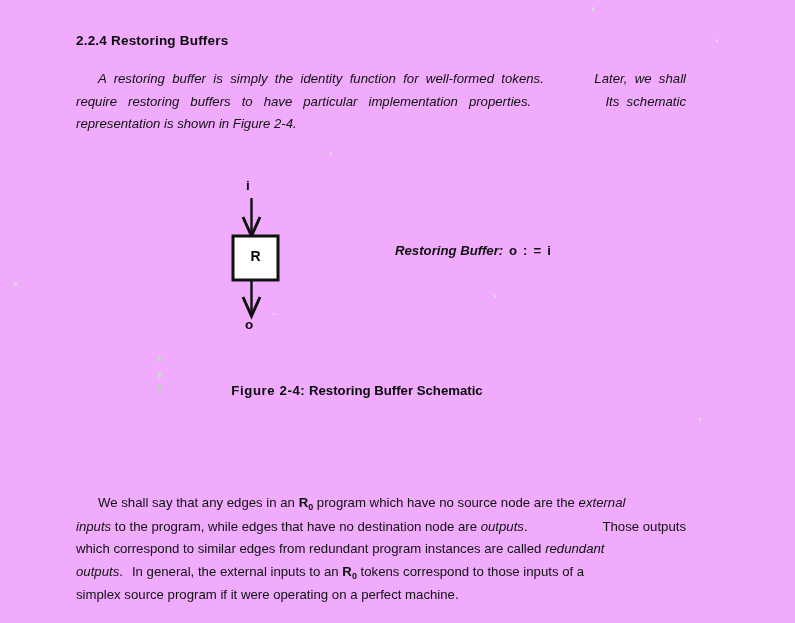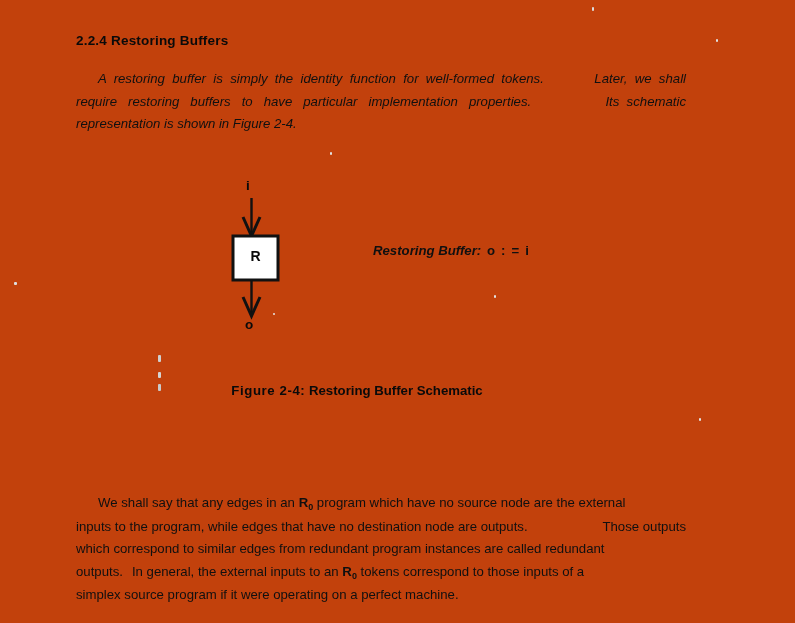--- a/index.html
+++ b/index.html
@@ -13,21 +13,21 @@
     position: relative;
     overflow: hidden;
     font-family: "Liberation Sans", sans-serif;
     color: #111111;
     -webkit-font-smoothing: antialiased;
   }
 
   .page {
     position: absolute;
     inset: 0;
-    background: #c2410c;
+    background: #f0abfc;
   }
 
   
   .section-heading {
     position: absolute;
     left: 76px;
     font-size: 13.5px;
     font-weight: bold;
     letter-spacing: 0.2px;
     color: #0a0a0a;
@@ -56,21 +56,21 @@
     justify-content: space-between;
     white-space: normal;
   }
   .para .ln.j > span { white-space: pre; }
 
   #para-1 { top: 68px; font-style: italic; }
   #para-2 { top: 492px; }
 
   .indent { display: inline-block; width: 22px; }
 
-  i, .it { }
+  i, .it { font-style: italic; }
 
   sub {
     font-size: 9px;
     vertical-align: baseline;
     position: relative;
     top: 3px;
     font-weight: bold;
   }
   .rzero { font-weight: bold; }
 
@@ -96,20 +96,21 @@
     font-size: 14px;
     font-weight: bold;
     color: #0a0a0a;
   }
 
   .annot {
     position: absolute;
     top: 243px;
     font-size: 13.2px;
     color: #101010;
+    margin-left: 22px;
   }
   #annot-name { left: 373px; font-style: italic; font-weight: bold; }
   #annot-expr { left: 487px; font-weight: bold; letter-spacing: 1.2px; }
 
   .fig-caption {
     position: absolute;
     top: 383px;
     left: 0;
     width: 714px;
     text-align: center;

